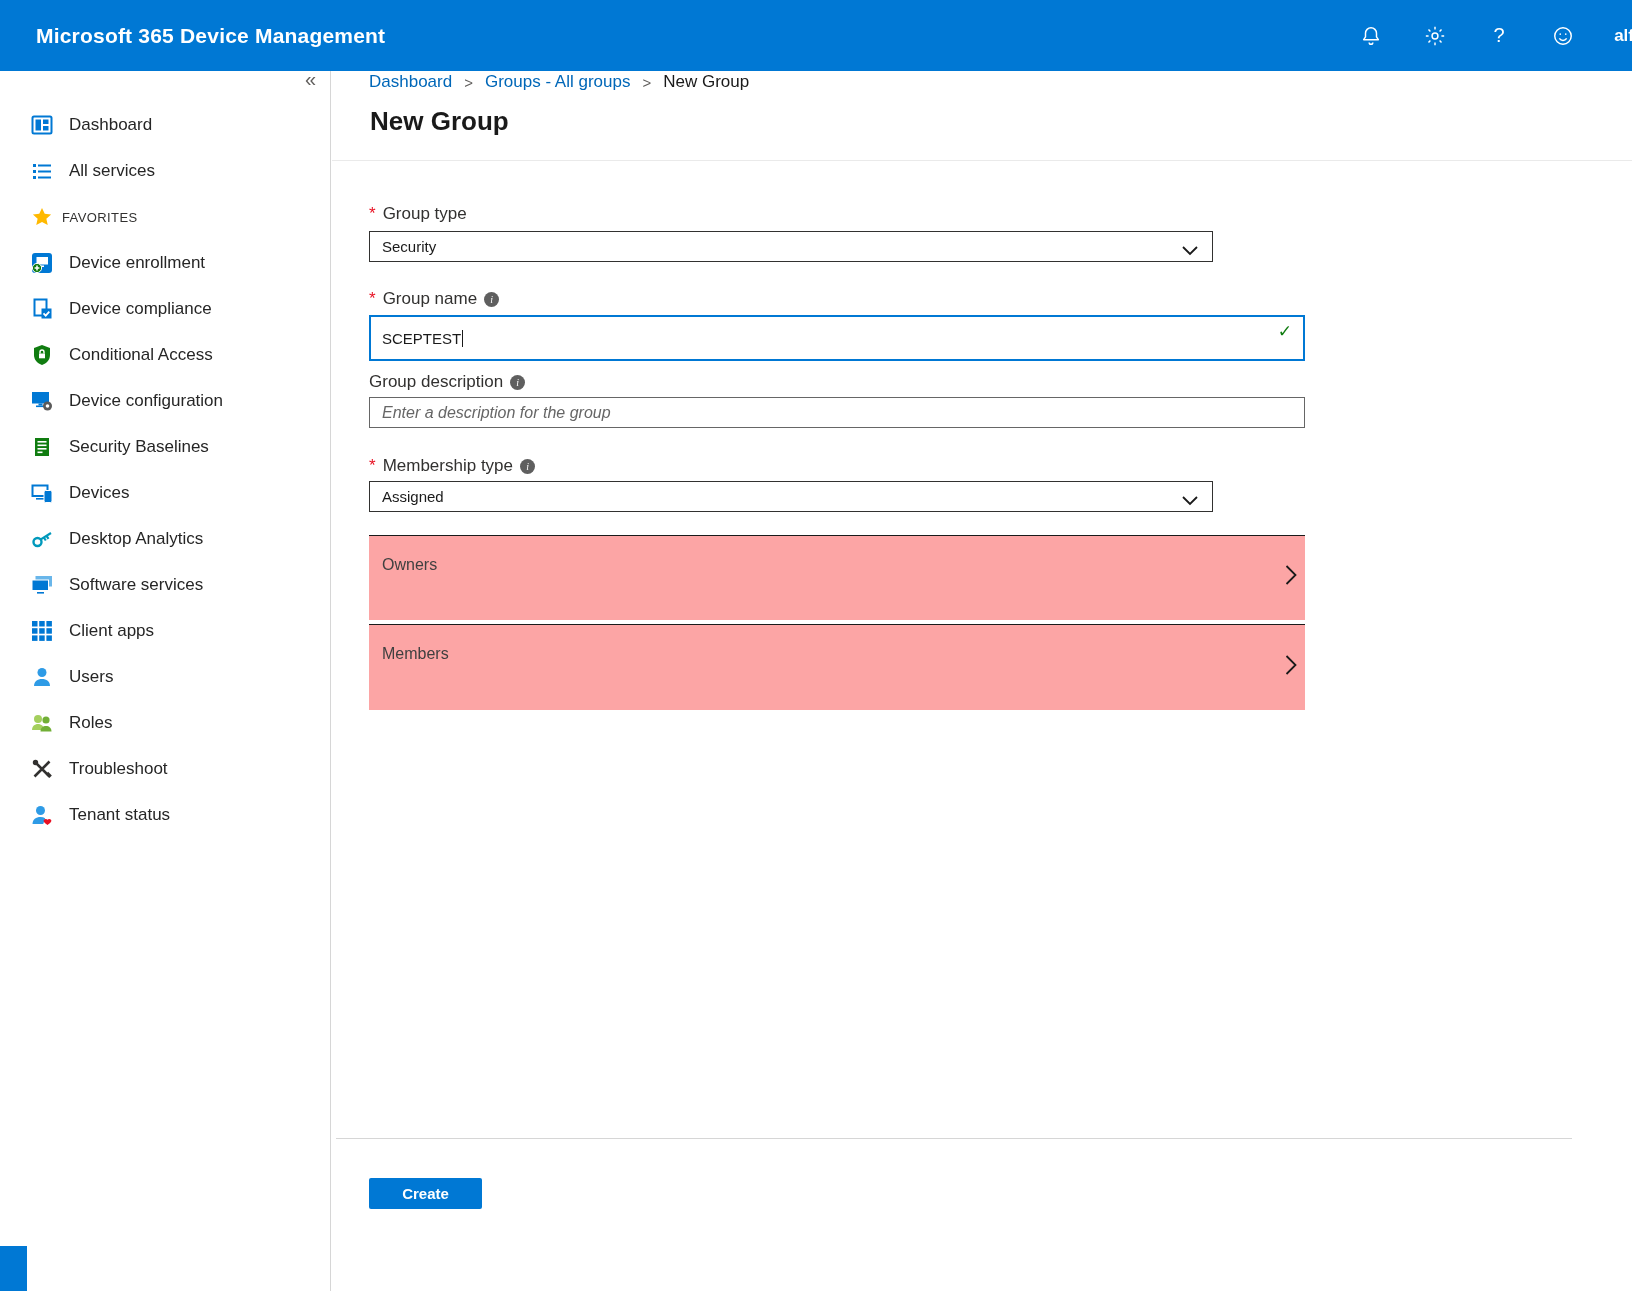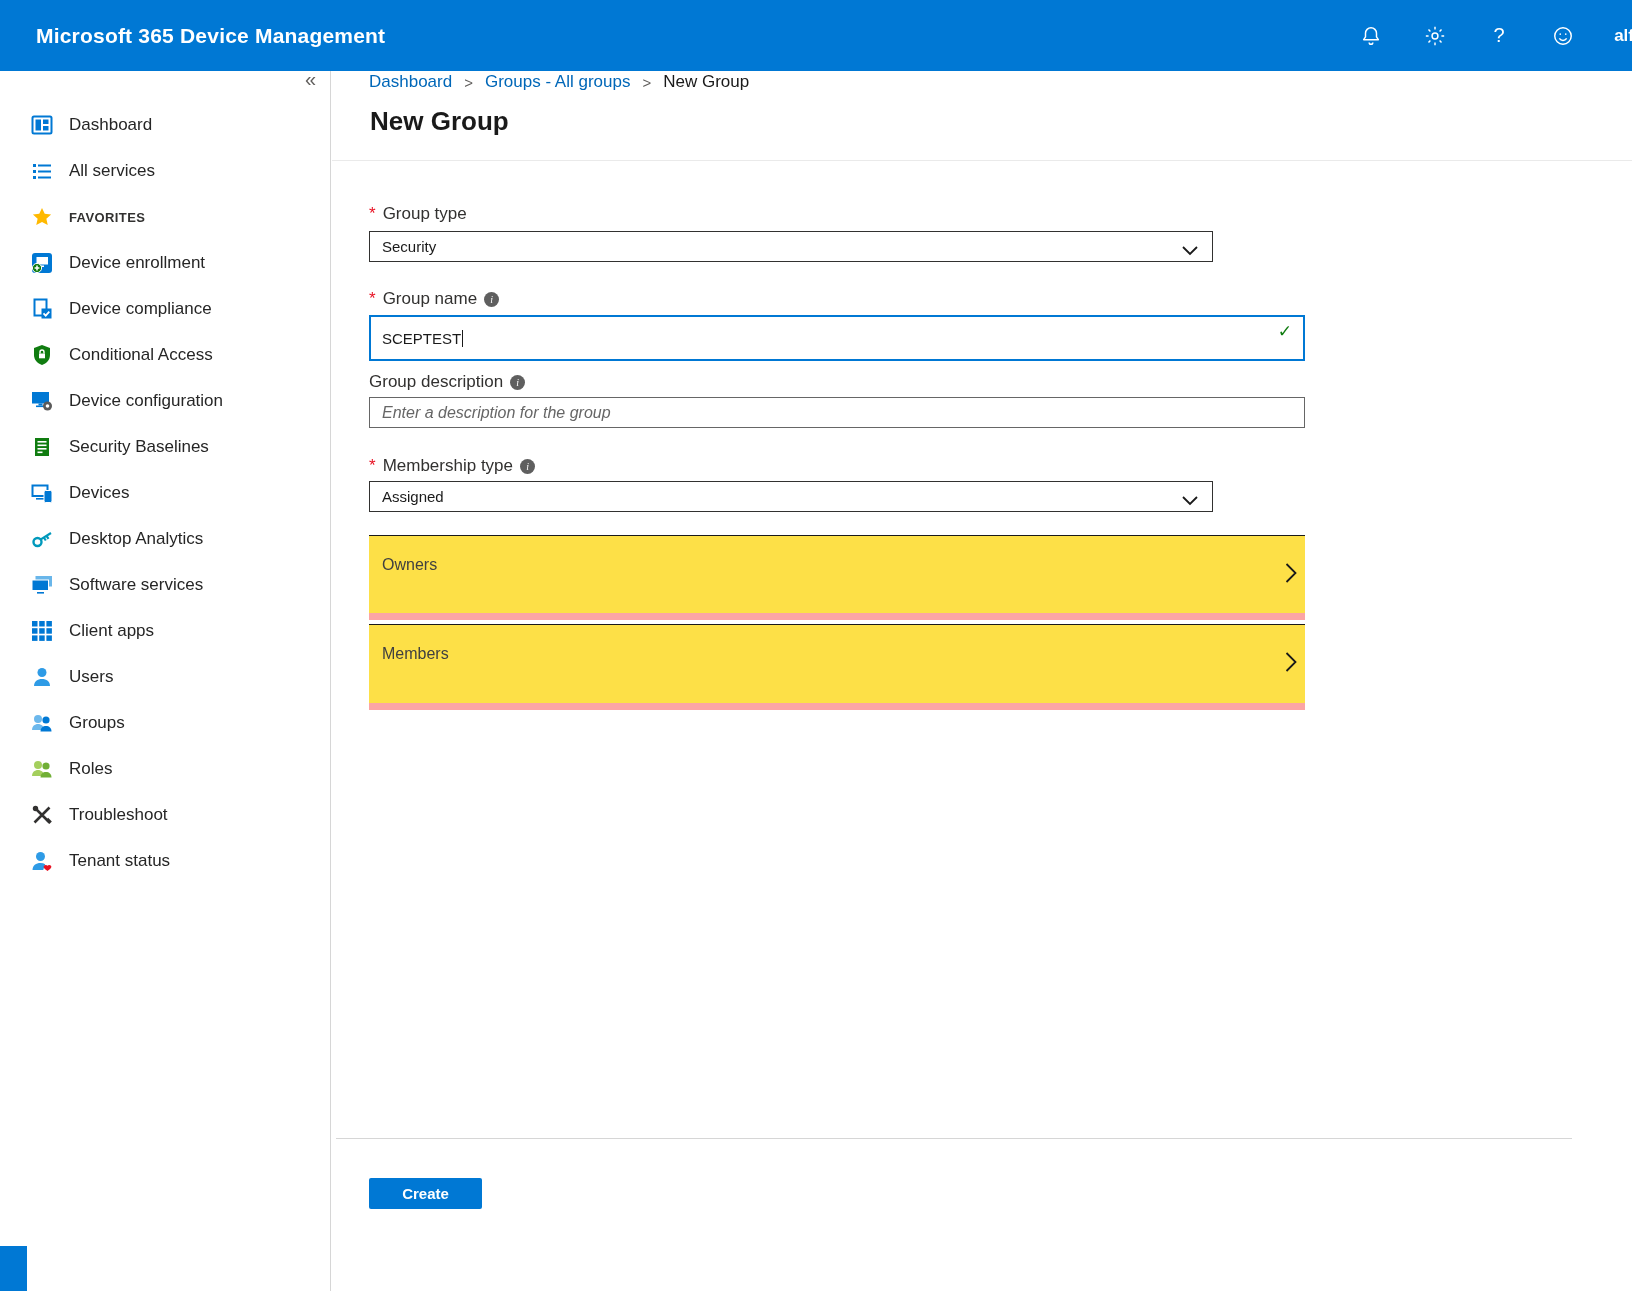--- a/index.html
+++ b/index.html
@@ -13,21 +13,21 @@
   .tb-icon { width:26px; height:26px; display:flex; align-items:center; justify-content:center; cursor:pointer; }
   .tb-help { color:#fff; font-size:20px; font-weight:400; }
   .tb-user { color:#fff; font-weight:700; font-size:17px; margin-right:-6px; cursor:pointer; }
 
   
   .sidebar { position:absolute; top:62px; left:0; bottom:0; width:331px; background:#fff; border-right:1px solid #d6d6d6; }
   .collapse { position:absolute; top:6px; right:14px; font-size:20px; color:#605e5c; cursor:pointer; }
   .nav { padding-top:40px; }
   .nav-item { height:46px; display:flex; align-items:center; gap:15px; padding-left:30px; font-size:17px; color:#262626; cursor:pointer; white-space:nowrap; }
   .nav-item .ic { width:24px; display:flex; align-items:center; justify-content:center; flex:0 0 24px; }
-  .nav-fav { height:46px; display:flex; align-items:center; gap:15px; padding-left:30px; font-size:13px; font-weight:700; color:#323130; letter-spacing:.4px; }
+  .nav-fav { height:46px; display:flex; align-items:center; gap:8px; padding-left:30px; font-size:13px; font-weight:400; color:#323130; letter-spacing:.4px; }
   .nav-fav .ic { width:24px; display:flex; align-items:center; justify-content:center; flex:0 0 24px; }
 
   
   .main { position:absolute; top:62px; left:332px; right:0; bottom:0; background:#fff; }
   .breadcrumb { position:absolute; top:10px; left:37px; display:flex; align-items:center; gap:12px; font-size:17px; }
   .crumb-link { color:#0067b8; cursor:pointer; text-decoration:none; }
   .crumb-sep { color:#605e5c; font-size:15px; }
   .crumb-current { color:#1a1a1a; }
   .page-title { position:absolute; top:44px; left:38px; font-size:26px; font-weight:700; color:#1a1a1a; }
   .header-divider { position:absolute; top:98px; left:0; right:0; border-top:1px solid #eaeaea; }
@@ -40,21 +40,21 @@
   .select-box { position:absolute; left:37px; width:844px; height:31px; border:1px solid #323130; background:#fff; display:flex; align-items:center; padding:0 40px 0 12px; font-size:15px; color:#1a1a1a; cursor:pointer; }
   .select-box .chev { position:absolute; right:14px; top:10px; }
 
   .name-input { position:absolute; left:37px; width:936px; height:46px; border:2px solid #0078d4; background:#fff; display:flex; align-items:center; padding:0 36px 0 11px; font-size:15px; color:#1a1a1a; cursor:text; }
   .caret { display:inline-block; width:1px; height:17px; background:#1a1a1a; margin-left:1px; }
   .valid-check { position:absolute; right:11px; top:4px; color:#107c10; font-size:17px; font-weight:700; }
 
   .desc-input { position:absolute; left:37px; width:936px; height:31px; border:1px solid #666; background:#fff; padding:0 12px; font-size:16px; color:#1a1a1a; font-family:"Liberation Sans","DejaVu Sans",sans-serif; }
   .desc-input::placeholder { font-style:italic; color:#666; opacity:1; }
 
-  .section-row { position:absolute; left:37px; width:936px; border-top:1px solid #1a1a1a; border-bottom:7px solid #fca5a5; background:#fde047; cursor:pointer; }
+  .section-row { position:absolute; left:37px; width:936px; border-top:1px solid #1a1a1a; border-bottom:2px solid #fca5a5; background:#fca5a5; cursor:pointer; }
   .section-row .sec-label { position:absolute; top:20px; left:13px; font-size:16px; color:#404040; }
   .section-row .chev-r { position:absolute; right:8px; top:50%; transform:translateY(-50%); }
 
   .bottom-divider { position:absolute; top:1076px; left:4px; right:60px; border-top:1px solid #d6d6d6; }
   .create-btn { position:absolute; top:1116px; left:37px; width:113px; height:31px; background:#0078d4; color:#fff; border:none; font-size:15px; font-weight:700; font-family:"Liberation Sans","DejaVu Sans",sans-serif; cursor:pointer; border-radius:2px; }
 
   .bottom-accent { position:absolute; left:0; bottom:0; width:27px; height:45px; background:#0078d4; }
 </style>
 </head>
 <body>
@@ -245,31 +245,20 @@
       <div class="nav-item">
         <span class="ic">
           <svg width="22" height="22" viewBox="0 0 22 22">
               <circle cx="11" cy="6.5" r="4.5" fill="#2e9be6"></circle>
               <path d="M3 20c0-4.5 3.5-7 8-7s8 2.5 8 7z" fill="#2e9be6"></path>
             </svg>
         </span>
         <span>Users</span>
       </div>
 
-      <div class="nav-item">
-        <span class="ic">
-          <svg width="22" height="22" viewBox="0 0 22 22">
-              <circle cx="7" cy="7" r="4" fill="#6cb8ec"></circle>
-              <path d="M1 18c0-3.8 2.7-6 6-6s6 2.2 6 6z" fill="#6cb8ec"></path>
-              <circle cx="15" cy="8" r="3.6" fill="#0078d4"></circle>
-              <path d="M9.5 19.5c0-3.4 2.4-5.4 5.5-5.4s5.5 2 5.5 5.4z" fill="#0078d4"></path>
-            </svg>
-        </span>
-        <span>Groups</span>
-      </div>
 
       <div class="nav-item">
         <span class="ic">
           <svg width="22" height="22" viewBox="0 0 22 22">
               <circle cx="7" cy="7" r="4" fill="#a4cf5d"></circle>
               <path d="M1 18c0-3.8 2.7-6 6-6s6 2.2 6 6z" fill="#a4cf5d"></path>
               <circle cx="15" cy="8" r="3.6" fill="#71af36"></circle>
               <path d="M9.5 19.5c0-3.4 2.4-5.4 5.5-5.4s5.5 2 5.5 5.4z" fill="#71af36"></path>
             </svg>
         </span>

